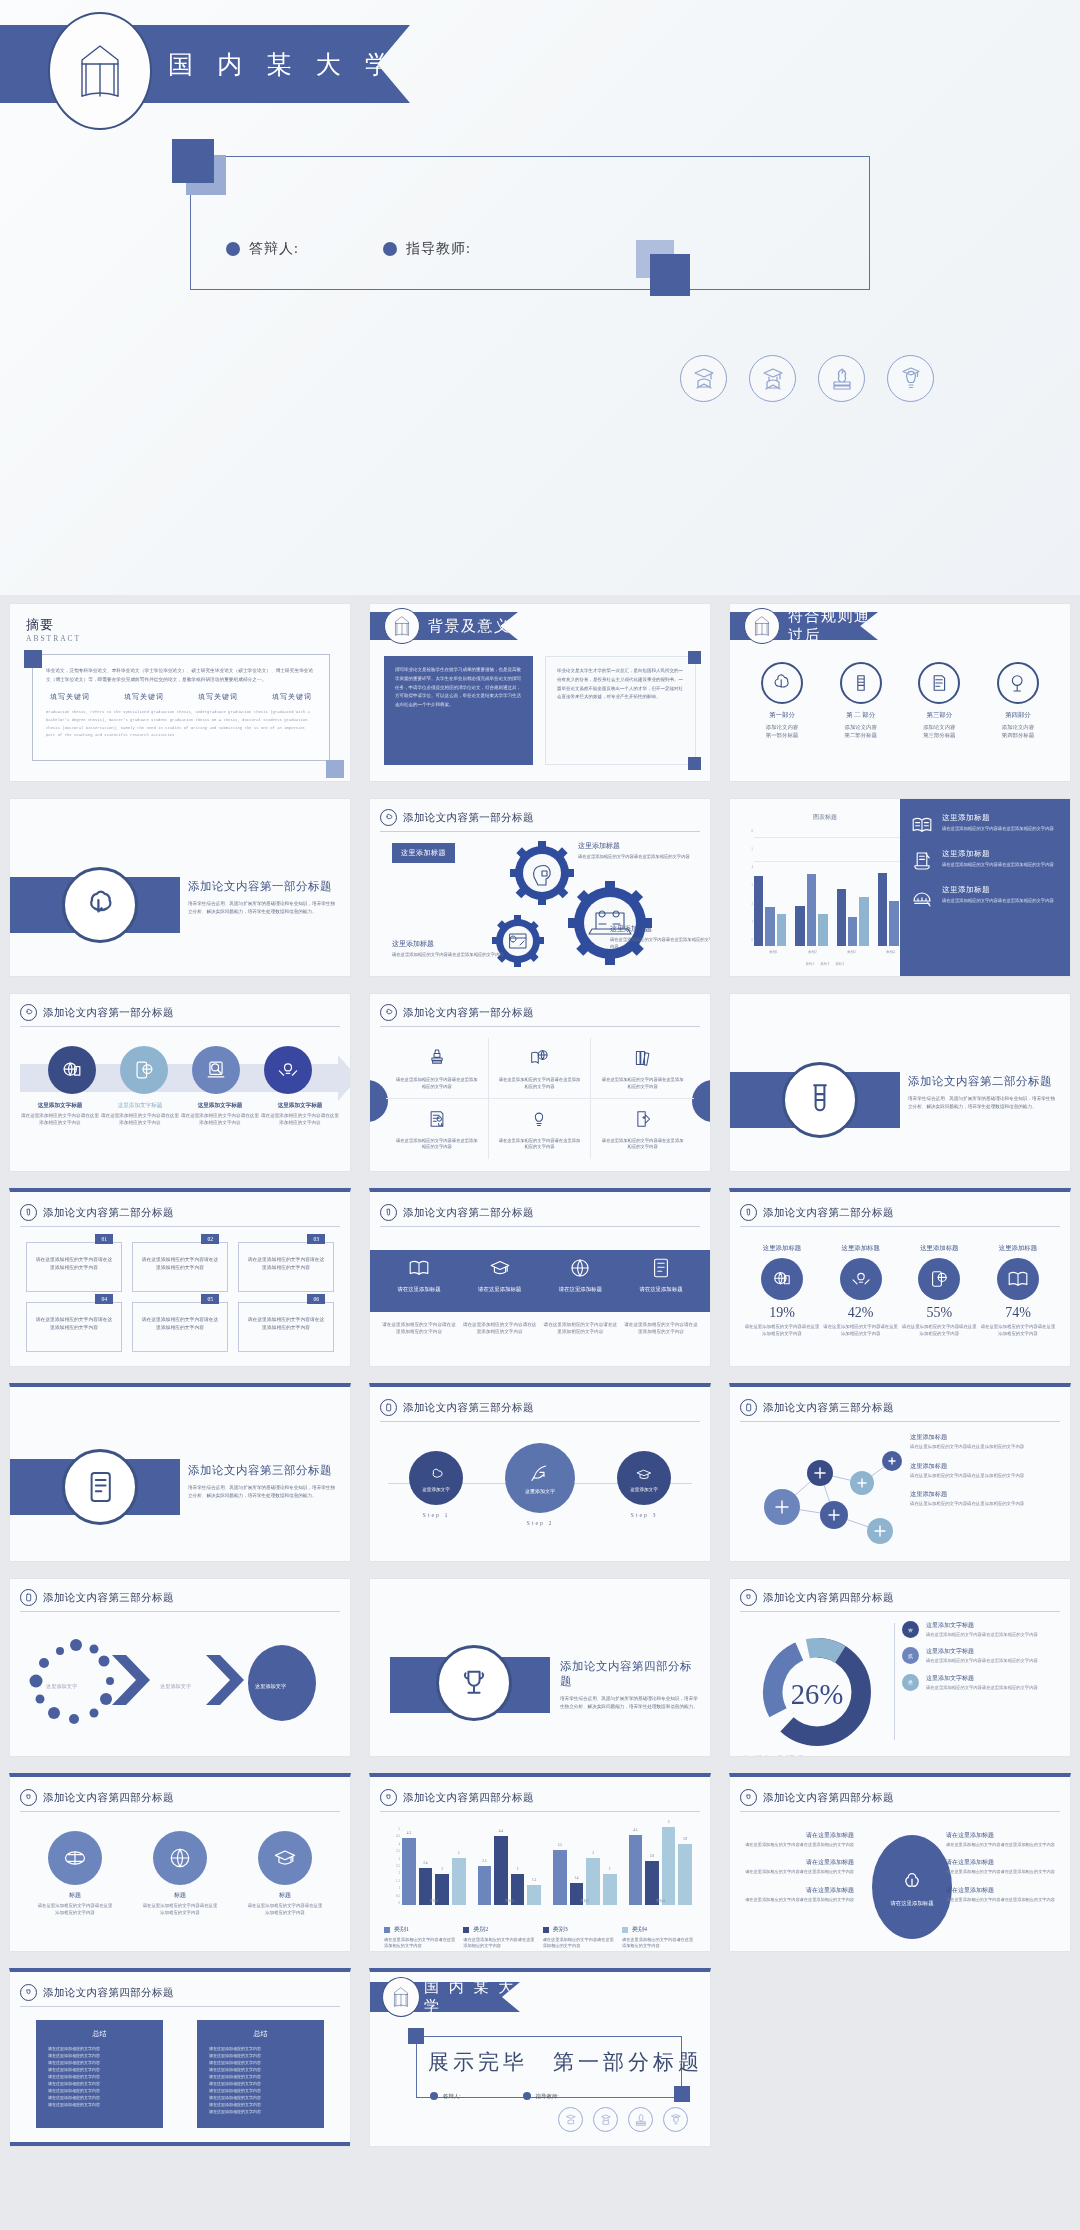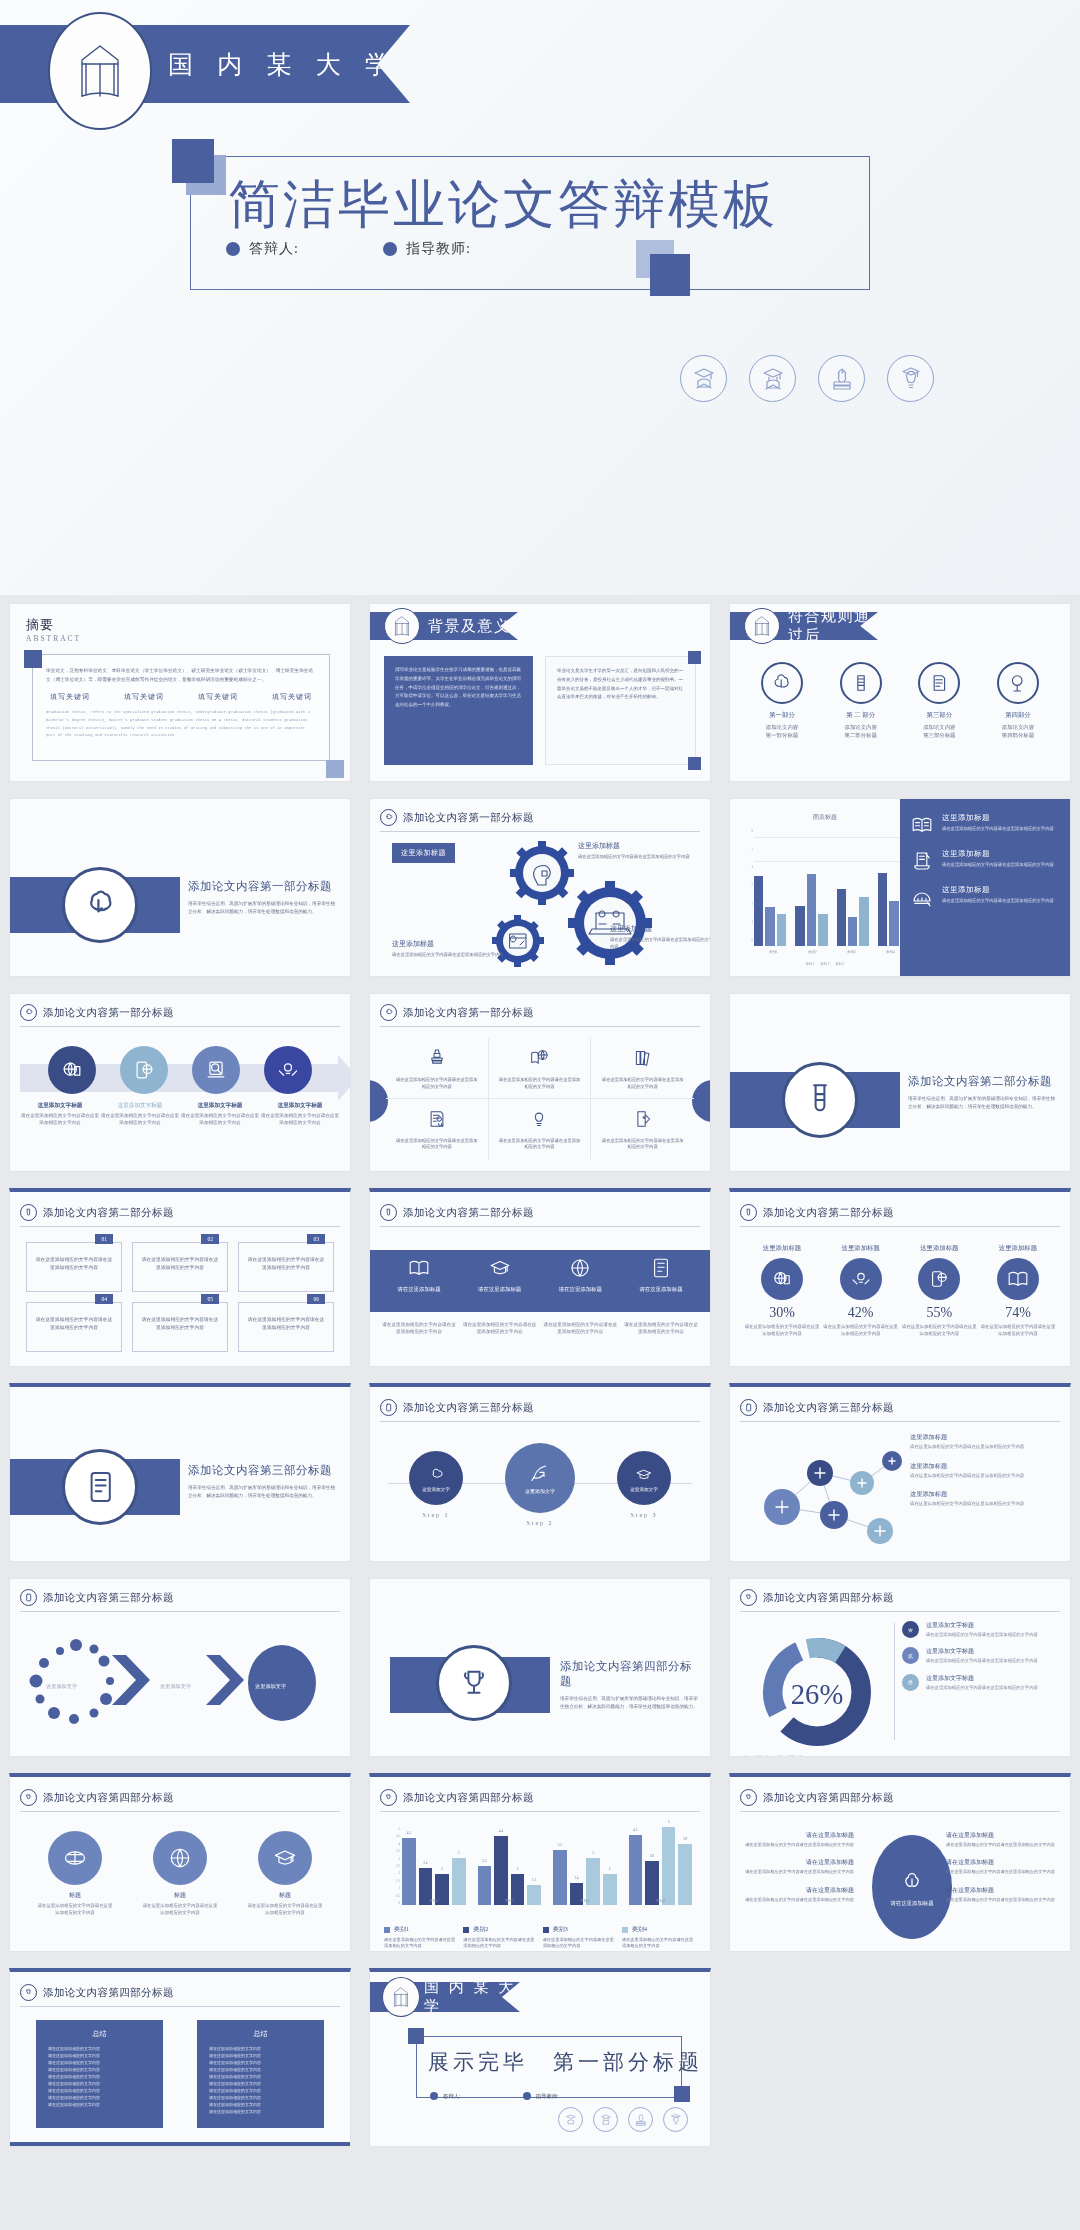--- a/index.html
+++ b/index.html
@@ -255,21 +255,20 @@
         <path class="st" d="M12 26 Q12 56 12 58 M48 26 Q48 56 48 58"></path>
       </svg>
     </div>
 
     <div class="sq-light hero-sq1b"></div>
     <div class="sq-dark hero-sq1"></div>
     <div class="hero-title-box"></div>
     <div class="sq-light hero-sq2b"></div>
     <div class="sq-dark hero-sq2"></div>
 
-    <div class="hero-title">简洁毕业论文答辩模板</div>
 
     <div class="hero-meta">
       <div class="mi">
         <span class="dot"></span>
         <span class="lbl">答辩人:</span>
       </div>
       <div class="mi">
         <span class="dot"></span>
         <span class="lbl">指导教师:</span>
       </div>
@@ -838,21 +837,21 @@
         <div class="hair" style="top:34px"></div>
         <div class="pct-row" style="top:52px">
           <div class="pc2">
             <div class="ph">这里添加标题</div>
             <div class="pcir">
                 <svg width="24" height="24" viewBox="0 0 30 30">
                   <circle class="stw" cx="13" cy="14" r="7"></circle>
                   <path class="stw" d="M6 14 h14 M13 7 q4 7 0 14 q-4-7 0-14 M18 11 h6 v10 h-6 Z"></path>
                 </svg>
               </div>
-            <div class="pv">30%</div>
+            <div class="pv">19%</div>
             <div class="pd2">请在这里添加相应的文字内容请在这里添加相应的文字内容</div>
           </div>
           <div class="pc2">
             <div class="ph">这里添加标题</div>
             <div class="pcir">
                 <svg width="24" height="24" viewBox="0 0 30 30">
                   <path class="stw" d="M11 12 a4 4 0 1 1 8 0 q0 3-2 4 h-4 q-2-1-2-4 Z M13 19 h4 M5 16 l5 5 M25 16 l-5 5"></path>
                 </svg>
               </div>
             <div class="pv">42%</div>

